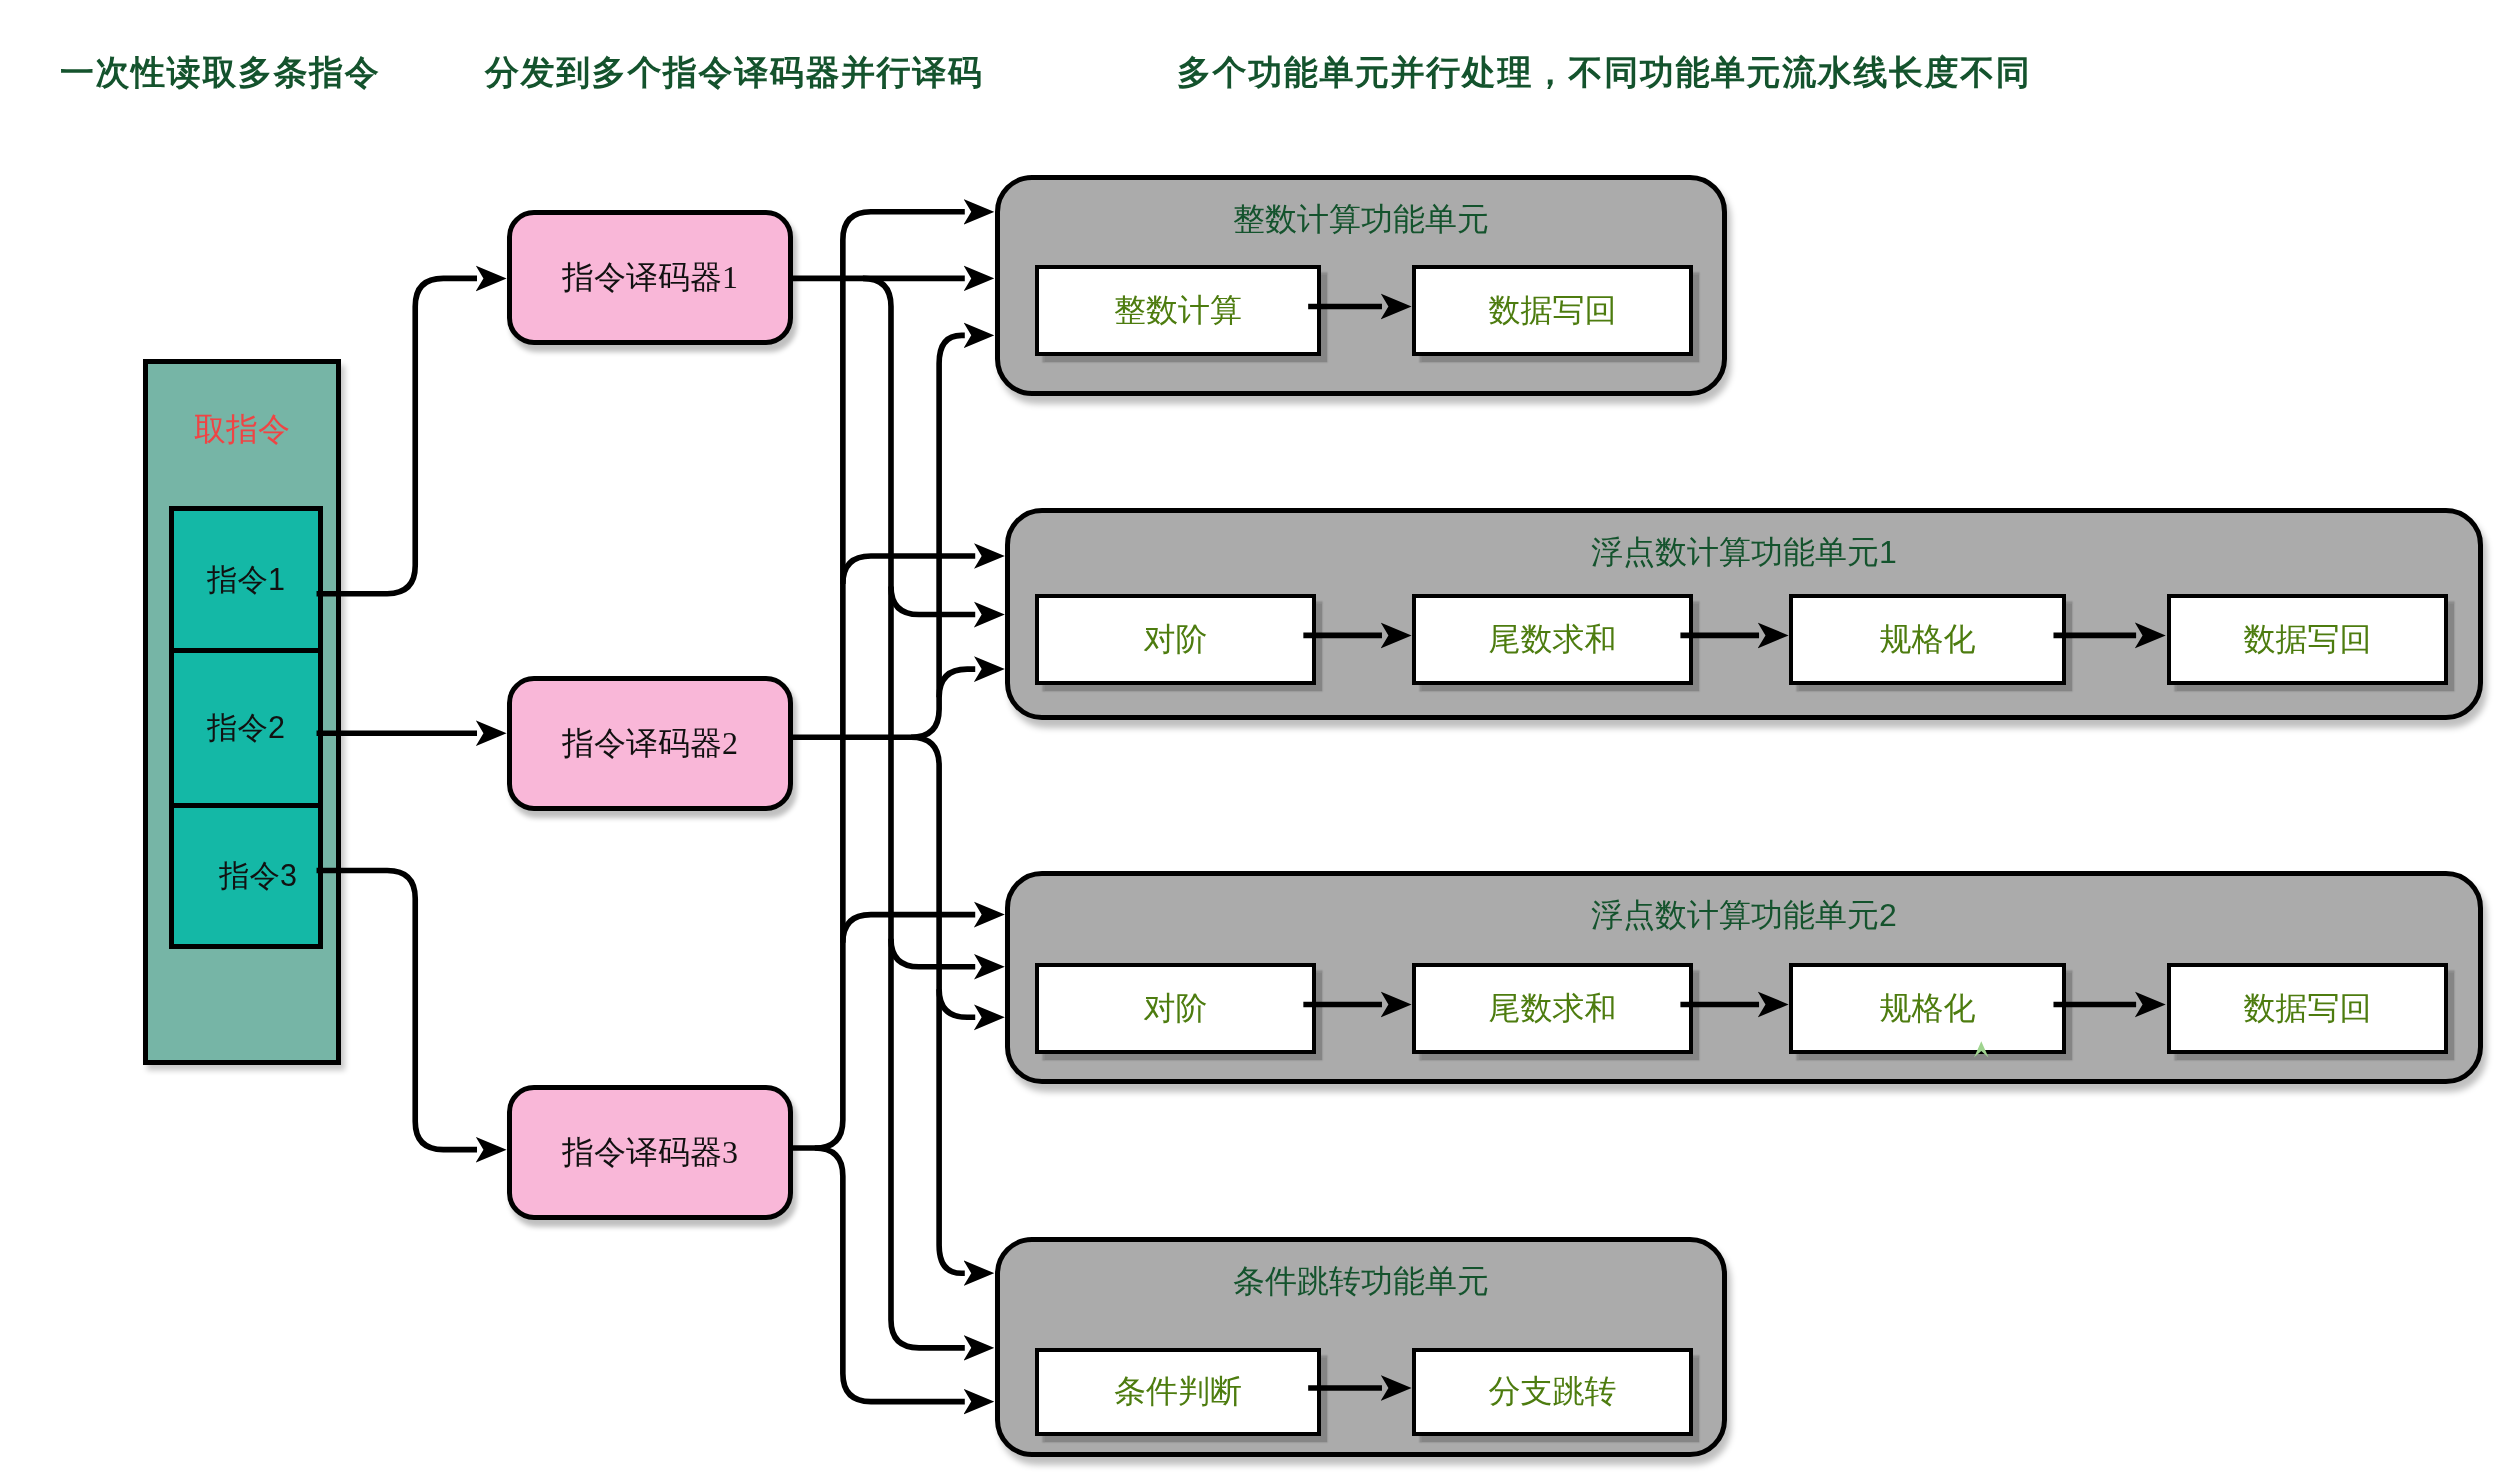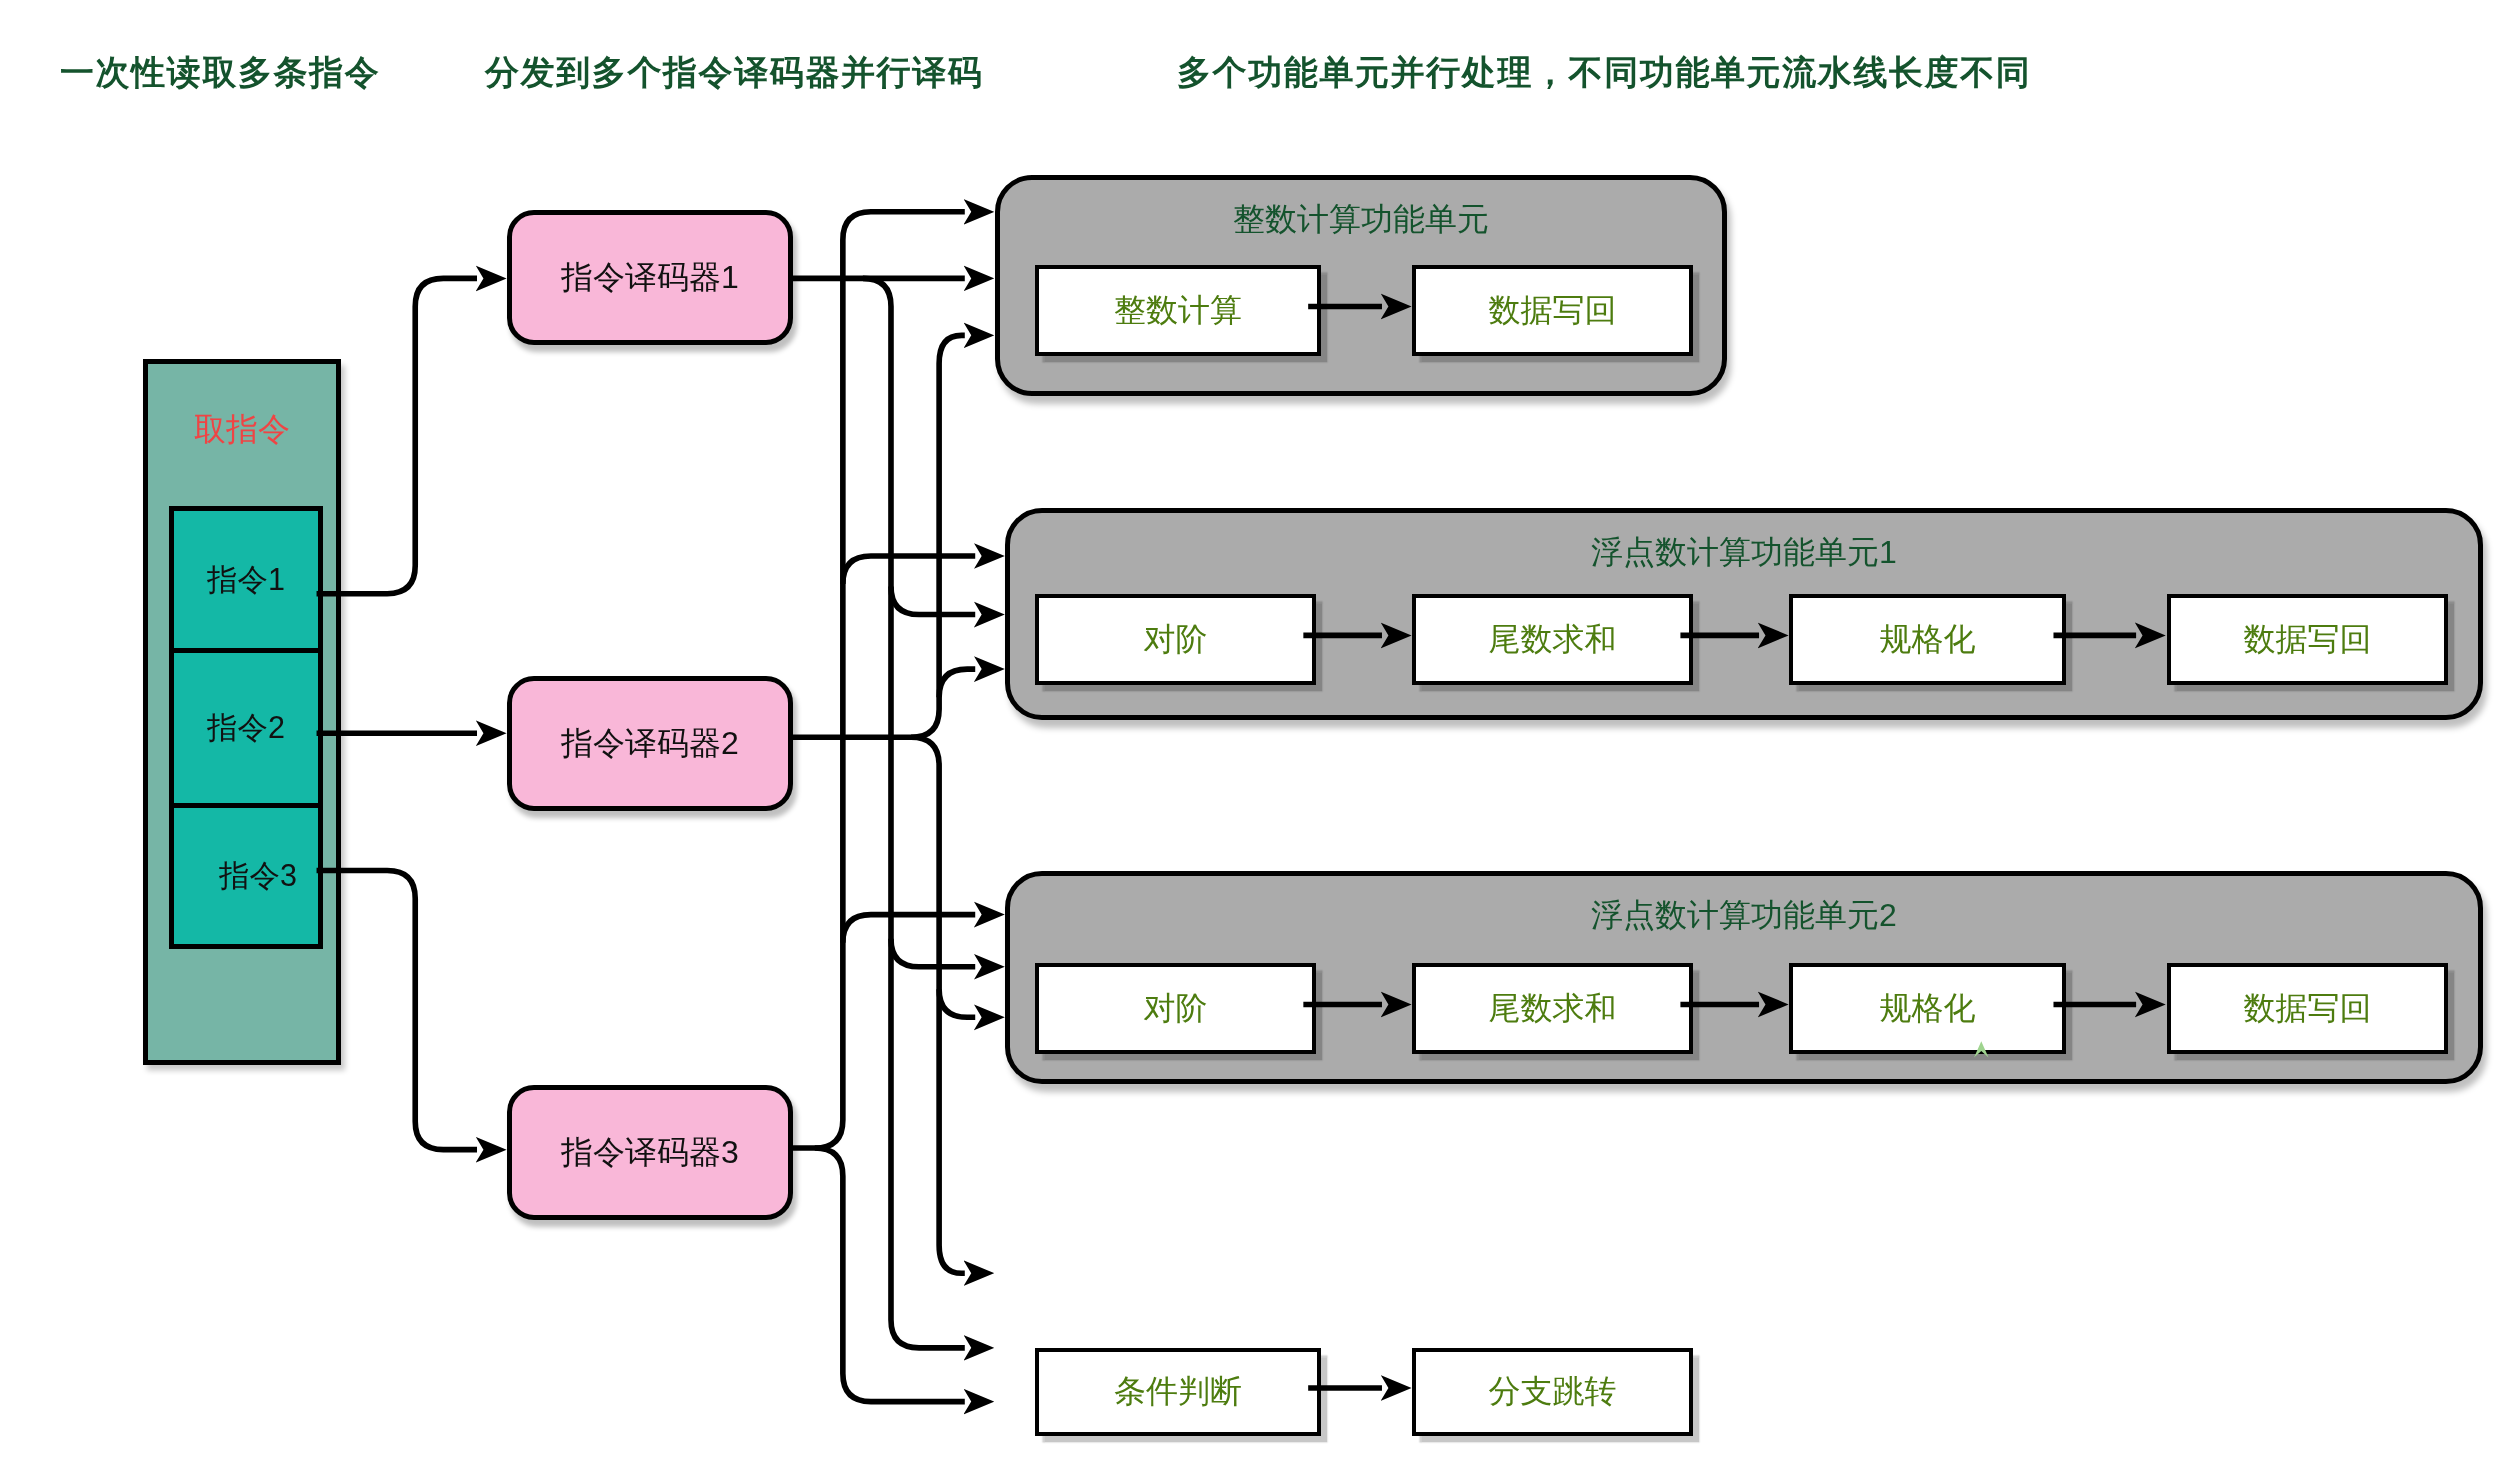--- a/index.html
+++ b/index.html
@@ -31,20 +31,21 @@
   .instr-1{top:506px;height:148px;}
   .instr-2{top:648px;height:160px;}
   .instr-3{top:803px;height:146px;padding-left:24px;}
   
   .decoder{
     left:507px;width:286px;height:135px;
     background:var(--pink);border:5.6px solid #000;border-radius:27px;
     display:flex;align-items:center;justify-content:center;
     font-size:32px;font-weight:500;
     box-shadow:3.2px 6.4px 5.6px rgba(0,0,0,0.25);
+    font-family:Liberation Serif, serif;
   }
   .decoder-1{top:210px;}
   .decoder-2{top:676px;}
   .decoder-3{top:1085px;}
   
   .unit{
     background:var(--gray);border:5.6px solid #000;border-radius:37px;
     box-shadow:4px 7.2px 6.4px rgba(0,0,0,0.25);
   }
   .unit-1{left:995px;top:175px;width:732px;height:221px;}
@@ -97,20 +98,23 @@
   <div class="stage" style="left:2167px;top:594px;width:273px;height:83px;">数据写回</div>
 
   <div class="abs unit unit-3">
     <div class="unit-title">浮点数计算功能单元2</div>
   </div>
   <div class="stage" style="left:1035px;top:963px;width:273px;height:83px;">对阶</div>
   <div class="stage" style="left:1412px;top:963px;width:273px;height:83px;">尾数求和</div>
   <div class="stage" style="left:1789px;top:963px;width:269px;height:83px;">规格化</div>
   <div class="stage" style="left:2167px;top:963px;width:273px;height:83px;">数据写回</div>
 
+  <div class="abs unit unit-4">
+    <div class="unit-title">条件跳转功能单元</div>
+  </div>
   <div class="stage" style="left:1035px;top:1348px;width:278px;height:80px;">条件判断</div>
   <div class="stage" style="left:1412px;top:1348px;width:273px;height:80px;">分支跳转</div>
 
   <svg class="wires" width="2500" height="1481" viewBox="0 0 3115 1846">
     <defs>
       <marker id="ah" viewBox="0 0 12 10" refX="0.5" refY="5" markerWidth="5.5" markerHeight="4.9" orient="auto" markerUnits="strokeWidth">
         <path d="M0 0 L12 5 L0 10 L3 5 Z" fill="#000"></path>
       </marker>
     </defs>
     <g stroke="#000" stroke-width="7" fill="none" stroke-linejoin="round">

